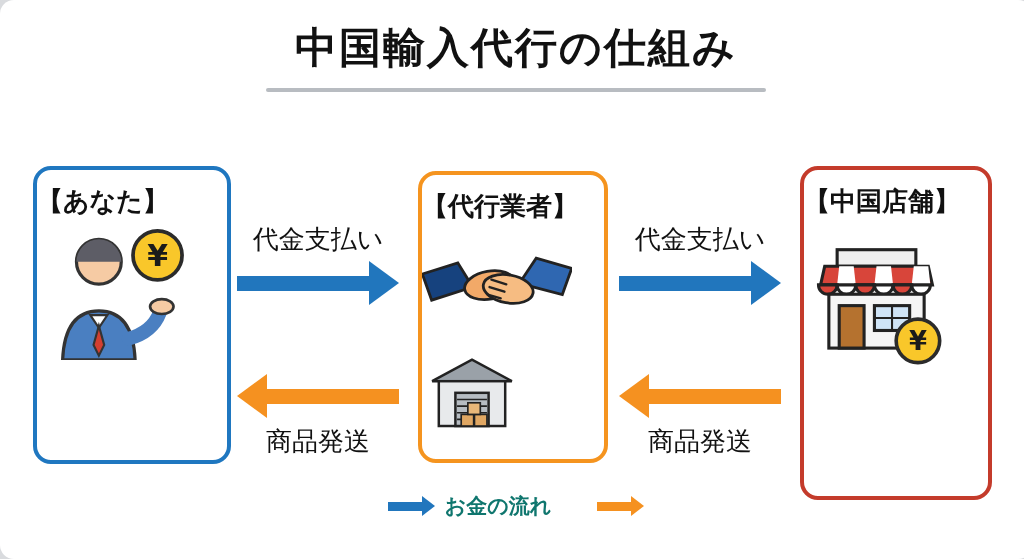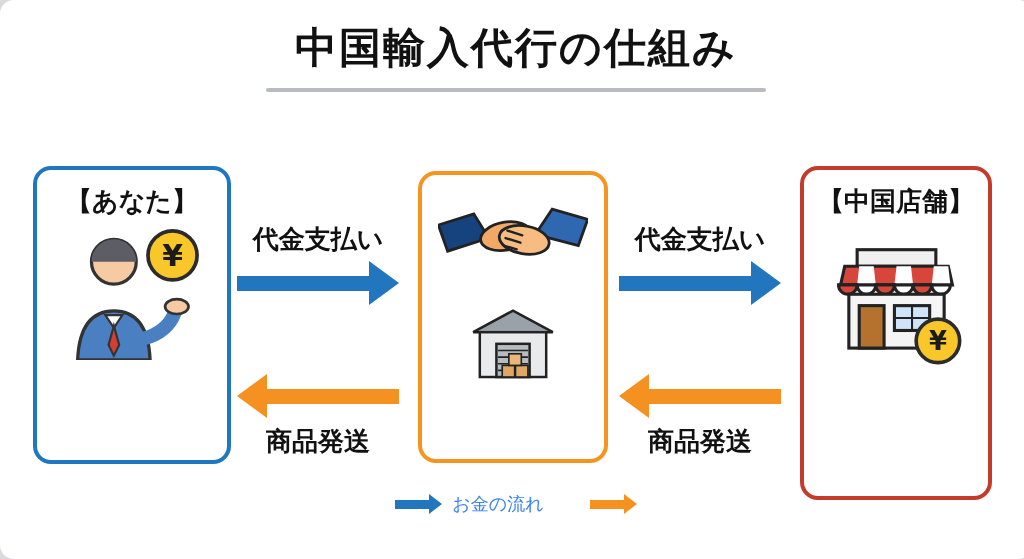--- a/index.html
+++ b/index.html
@@ -12,21 +12,21 @@
     position:absolute;top:20px;left:0;width:100%;text-align:center;
     font-size:42px;font-weight:900;letter-spacing:2px;margin:0;color:#111;
   }
   .title-underline{
     position:absolute;top:88px;left:50%;transform:translateX(-50%);
     width:500px;height:4px;background:#b8bcc1;border-radius:2px;
   }
   
   .box{
     position:absolute;background:#fff;border:4px solid;border-radius:18px;
-    display:flex;flex-direction:column;align-items:center;box-sizing:border-box;
+    display:flex;flex-direction:column;align-items:flex-start;box-sizing:border-box;
   }
   .box-you{left:33px;top:166px;width:198px;height:298px;border-color:var(--you-border);}
   .box-agency{left:418px;top:171px;width:190px;height:292px;border-color:var(--agency-border);}
   .box-store{left:800px;top:166px;width:192px;height:334px;border-color:var(--store-border);}
   .box-label{font-size:26px;font-weight:bold;margin-top:14px;color:#111;white-space:nowrap;}
   .icon-wrap{display:flex;flex-direction:column;align-items:center;}
   
   .arrow{position:absolute;display:flex;align-items:center;height:44px;}
   .arrow .shaft{flex:1;height:15px;}
   .arrow .head{width:0;height:0;border-top:22px solid transparent;border-bottom:22px solid transparent;}
@@ -36,40 +36,40 @@
   .arrow.goods .shaft{background:var(--goods);}
   .arrow.left .head{border-right:30px solid;}
   .arrow.goods.left .head{border-right-color:var(--goods);}
   .a-pay1{left:237px;top:261px;width:162px;}
   .a-pay2{left:619px;top:261px;width:162px;}
   .a-ship1{left:237px;top:374px;width:162px;}
   .a-ship2{left:619px;top:374px;width:162px;}
   
   .flow-label{
     position:absolute;width:162px;text-align:center;
-    font-size:26px;font-weight:bold;color:#111;white-space:nowrap;
+    font-size:26px;font-weight:normal;color:#111;white-space:nowrap;
   }
   .l-pay1{left:237px;top:222px;}
   .l-pay2{left:619px;top:222px;}
   .l-ship1{left:237px;top:424px;}
   .l-ship2{left:619px;top:424px;}
   
   .legend{
     position:absolute;top:492px;left:0;width:100%;
     display:flex;justify-content:center;align-items:center;gap:46px;
   }
   .legend-item{display:flex;align-items:center;gap:10px;}
   .mini-arrow{display:flex;align-items:center;}
   .mini-shaft{width:34px;height:9px;}
   .mini-head{width:0;height:0;border-top:10px solid transparent;border-bottom:10px solid transparent;}
   .legend-item.money .mini-shaft{background:var(--money);}
   .legend-item.money .mini-head{border-left:13px solid var(--money);}
   .legend-item.goods .mini-shaft{background:var(--goods);}
   .legend-item.goods .mini-head{border-left:13px solid var(--goods);}
-  .legend-label{font-size:18px;font-weight:normal;color:#3b82f6;}
+  .legend-label{font-size:21px;font-weight:bold;color:#0f766e;}
   svg text{font-family:"DejaVu Sans","Liberation Sans",sans-serif;}
 </style>
 </head>
 <body>
 
 <div class="canvas">
 
   <h1 class="title">中国輸入代行の仕組み</h1>
   <div class="title-underline"></div>
 
@@ -84,20 +84,21 @@
         <path d="M24 132 q2 -46 34 -46 q32 0 34 46 z" fill="#4a7fc1" stroke="#333" stroke-width="3"></path>
         <polygon points="50,90 58,102 66,90" fill="#ffffff" stroke="#333" stroke-width="2"></polygon>
         <polygon points="58,100 53,118 58,128 63,118" fill="#d23f31" stroke="#333" stroke-width="2"></polygon>
         <path d="M86 112 Q108 106 115 88" stroke="#4a7fc1" stroke-width="13" fill="none" stroke-linecap="round"></path>
         <ellipse cx="117" cy="82" rx="11" ry="7" fill="#f6cba4" stroke="#333" stroke-width="2.5"></ellipse>
       </svg>
     </div>
   </div>
 
   <div class="box box-agency">
+    <div class="box-label">【代行業者】</div>
     <div class="icon-wrap" style="margin-top:22px;">
       <svg width="150" height="84" viewBox="0 0 160 90">
         <polygon points="0,30 38,18 54,44 10,58" fill="#16427e" stroke="#222" stroke-width="3"></polygon>
         <polygon points="160,24 122,13 104,40 150,52" fill="#2f67b1" stroke="#222" stroke-width="3"></polygon>
         <ellipse cx="72" cy="42" rx="27" ry="15" fill="#f2a968" stroke="#222" stroke-width="3" transform="rotate(-10 72 42)"></ellipse>
         <ellipse cx="92" cy="46" rx="27" ry="15" fill="#f6bc82" stroke="#222" stroke-width="3" transform="rotate(10 92 46)"></ellipse>
         <path d="M74 36 l16 5 M72 44 l16 5 M70 52 l14 4" stroke="#222" stroke-width="2.5" fill="none" stroke-linecap="round"></path>
       </svg>
     </div>
     <div class="icon-wrap" style="margin-top:18px;">

